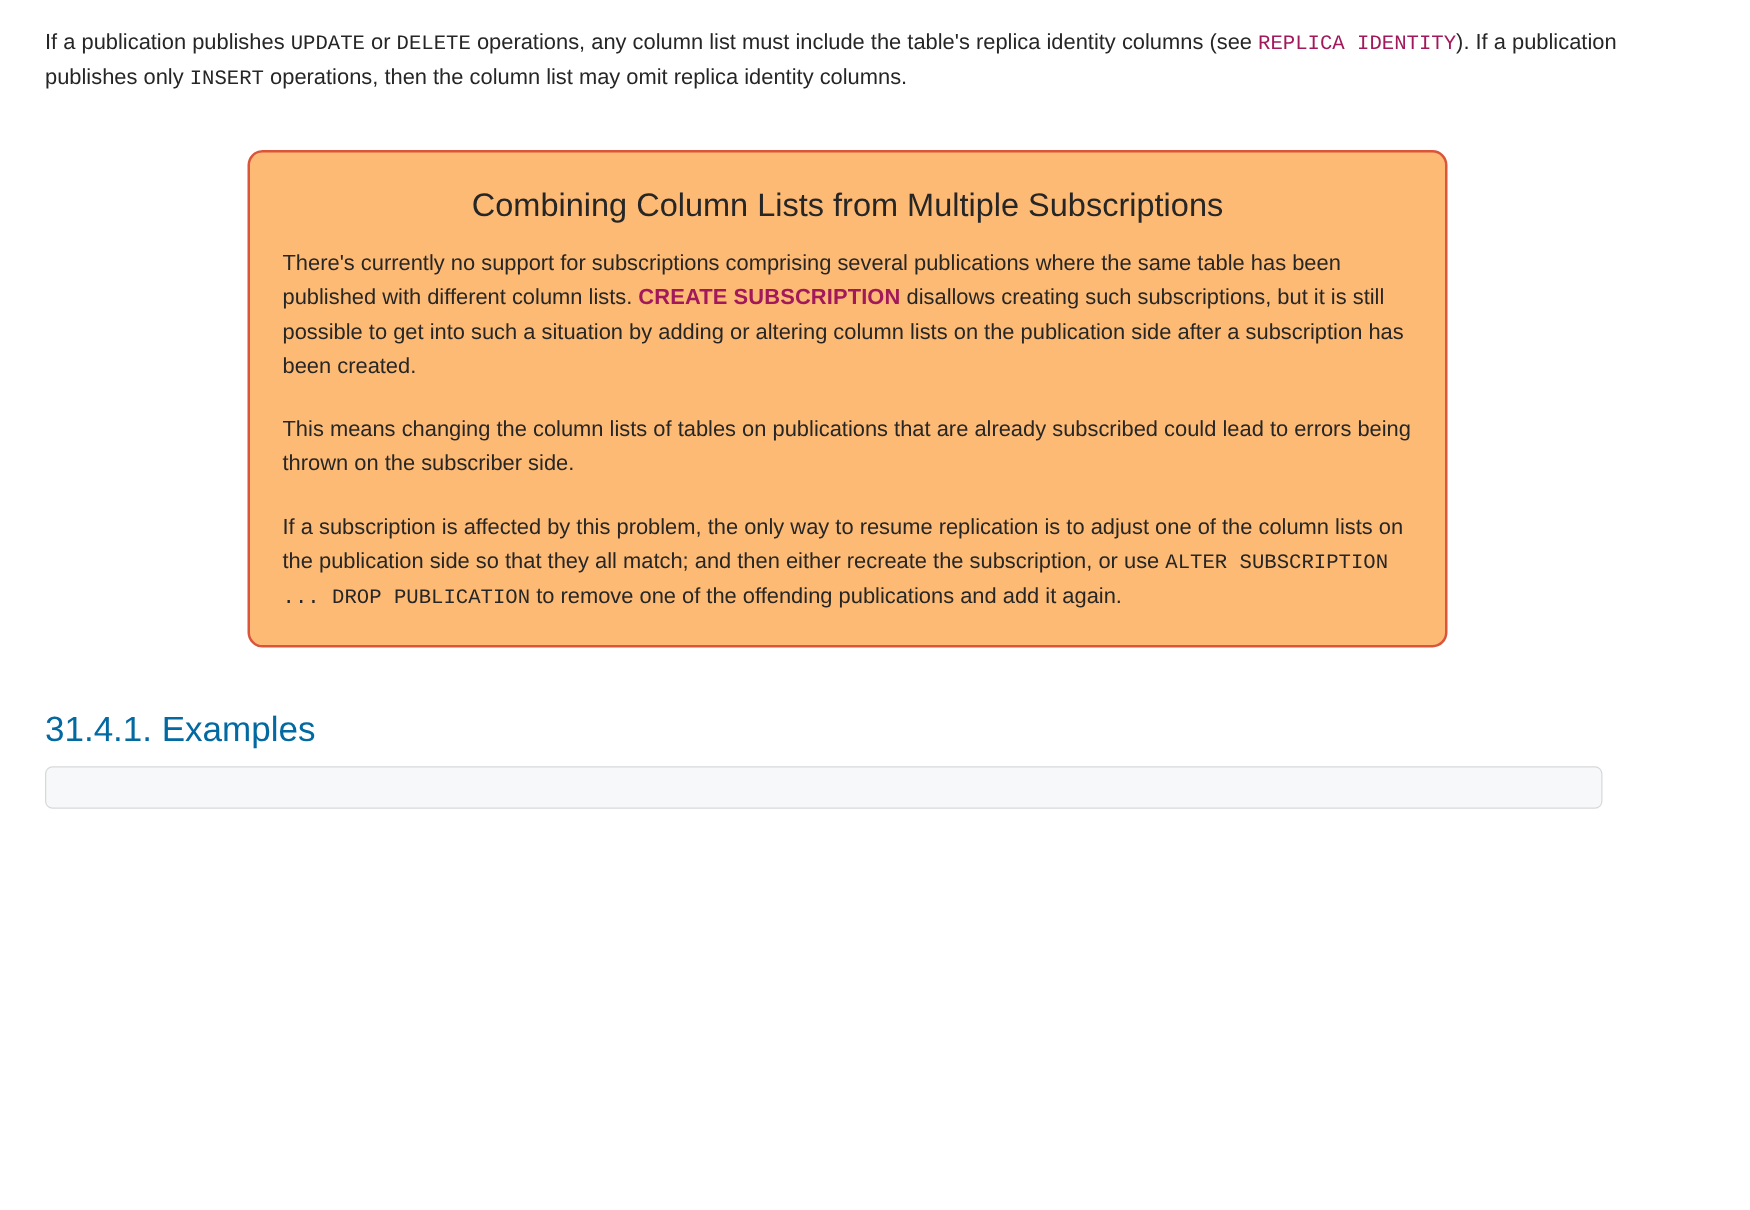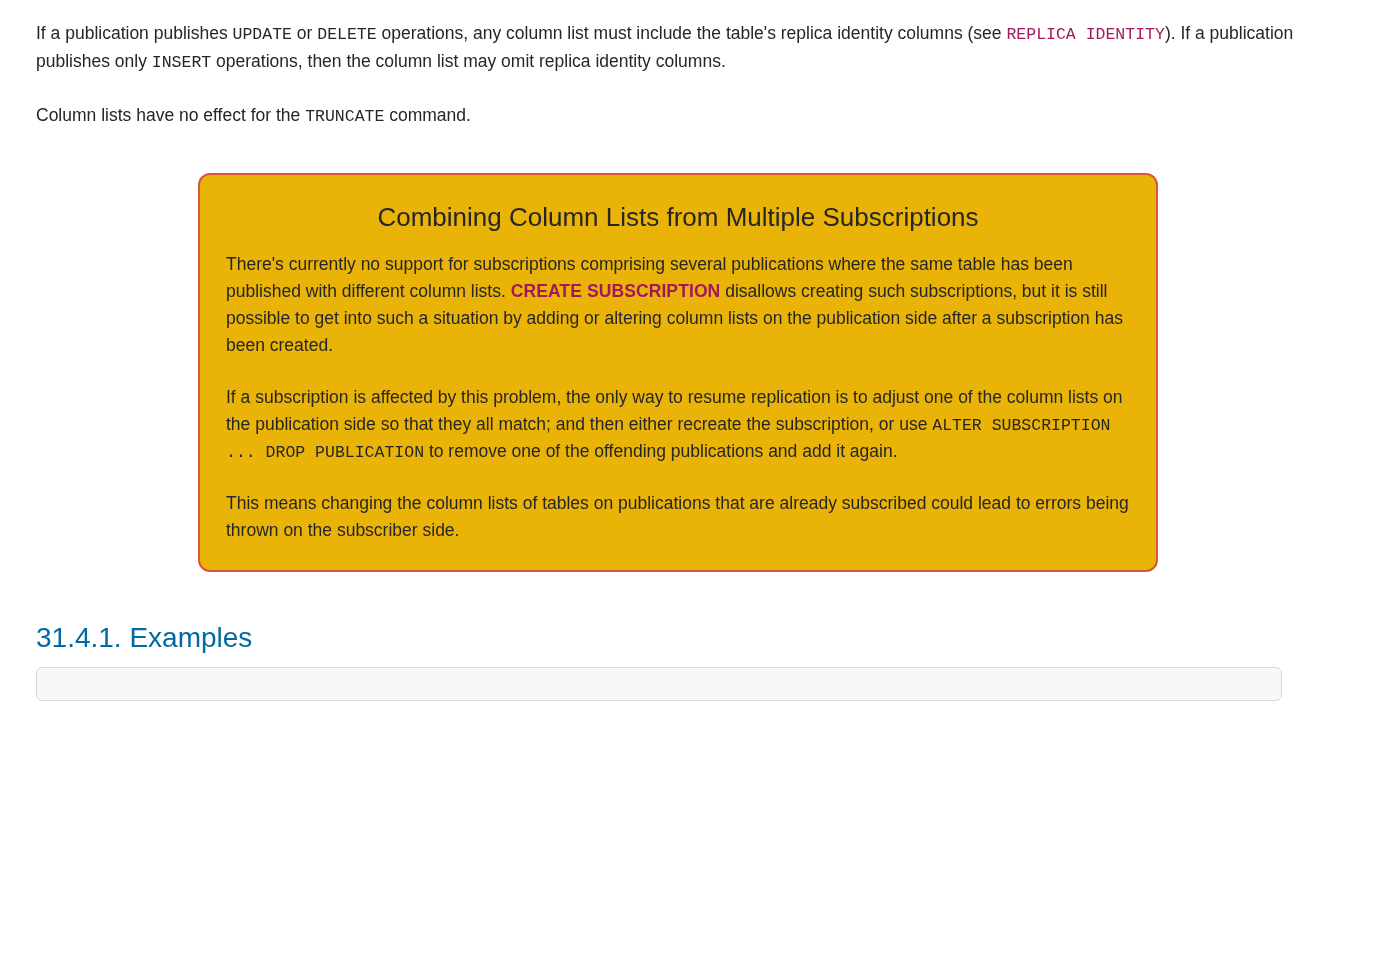--- a/index.html
+++ b/index.html
@@ -44,21 +44,21 @@
     text-decoration: none;
   }
 
   
   .caution-box {
     margin: 44px auto 0 auto;
     width: 960px;
     box-sizing: border-box;
     border: 2px solid #d9553b;
     border-radius: 12px;
-    background: #eab308;
+    background: #fdba74;
     padding: 22px 26px 26px 26px;
   }
   .caution-title {
     text-align: center;
     font-size: 26px;
     line-height: 1.3;
     color: #262626;
     font-weight: 400;
     margin: 4px 0 16px 0;
   }
@@ -102,28 +102,27 @@
     width: 1246px;
   }
 </style>
 </head>
 <body>
 
 <div class="page">
 
   <p class="body-text"><span>If a publication publishes </span><code class="kw">UPDATE</code><span> or </span><code class="kw">DELETE</code><span> operations, any column list must include the table's replica identity columns (see </span><a href="#" class="link-mono">REPLICA IDENTITY</a><span>). If a publication publishes only </span><code class="kw">INSERT</code><span> operations, then the column list may omit replica identity columns.</span></p>
 
-  <p class="body-text"><span>Column lists have no effect for the </span><code class="kw">TRUNCATE</code><span> command.</span></p>
 
 
   <div class="caution-box">
     <div class="caution-title">Combining Column Lists from Multiple Subscriptions</div>
     <p><span>There's currently no support for subscriptions comprising several publications where the same table has been published with different column lists. </span><a href="#" class="caution-link">CREATE SUBSCRIPTION</a><span> disallows creating such subscriptions, but it is still possible to get into such a situation by adding or altering column lists on the publication side after a subscription has been created.</span></p>
+    <p>This means changing the column lists of tables on publications that are already subscribed could lead to errors being thrown on the subscriber side.</p>
     <p><span>If a subscription is affected by this problem, the only way to resume replication is to adjust one of the column lists on the publication side so that they all match; and then either recreate the subscription, or use </span><code class="kw">ALTER SUBSCRIPTION ... DROP PUBLICATION</code><span> to remove one of the offending publications and add it again.</span></p>
-    <p>This means changing the column lists of tables on publications that are already subscribed could lead to errors being thrown on the subscriber side.</p>
   </div>
 
   <h2 class="section-heading"><a href="#">31.4.1. Examples</a></h2>
 
 
   <div class="code-block"></div>
 
 </div>
 
 </body></html>

